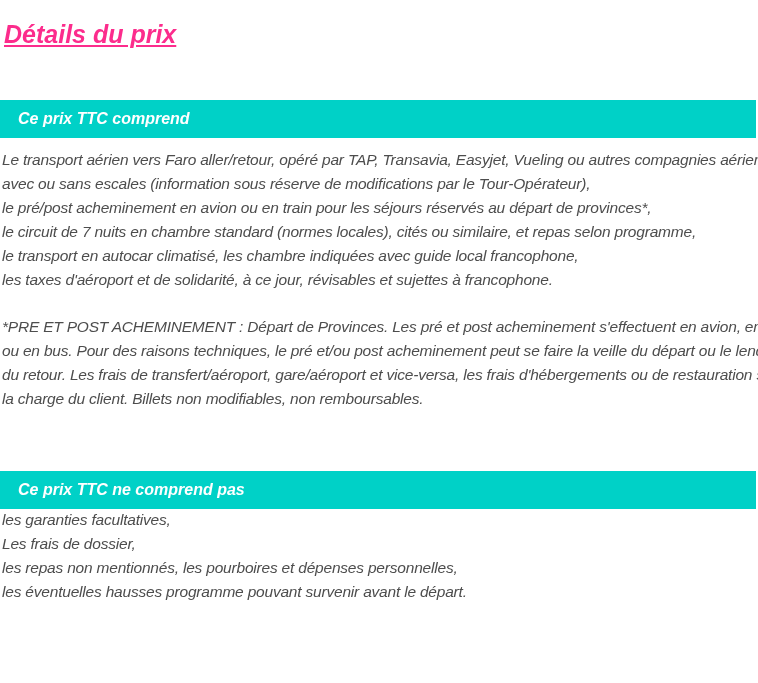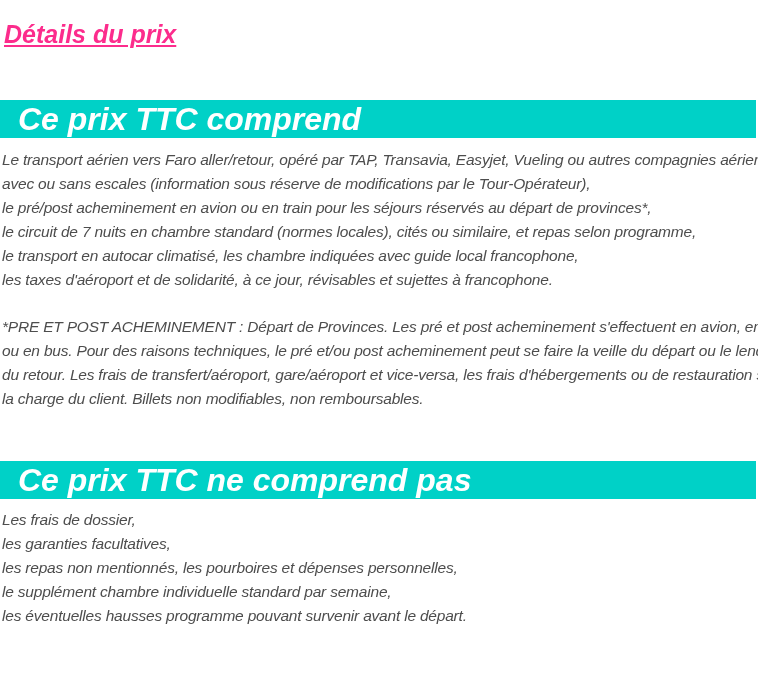--- a/index.html
+++ b/index.html
@@ -27,29 +27,29 @@
     white-space: nowrap;
     text-decoration: underline;
   }
   .section-header {
     position: absolute;
     left: 0;
     width: 756px;
     height: 38px;
     background: var(--teal);
     color: #ffffff;
-    font-size: 32px;
+    font-size: 16px;
     font-weight: 700;
     font-style: italic;
     line-height: 38px;
     padding-left: 18px;
     white-space: nowrap;
   }
   #header-1 { top: 100px; }
-  #header-2 { top: 461px; }
+  #header-2 { top: 471px; }
   .paragraph {
     position: absolute;
     left: 2px;
     width: 756px;
     font-size: 15.5px;
     font-style: italic;
     color: var(--body-text);
     letter-spacing: -0.2px;
   }
   #para-1 { top: 148px; }
@@ -80,18 +80,17 @@
 <div class="paragraph" id="para-2">
     <div class="text-line">*PRE ET POST ACHEMINEMENT : Départ de Provinces. Les pré et post acheminement s'effectuent en avion, en train</div>
     <div class="text-line">ou en bus. Pour des raisons techniques, le pré et/ou post acheminement peut se faire la veille du départ ou le lendemain</div>
     <div class="text-line">du retour. Les frais de transfert/aéroport, gare/aéroport et vice-versa, les frais d'hébergements ou de restauration sont à</div>
     <div class="text-line">la charge du client. Billets non modifiables, non remboursables.</div>
   </div>
 
 <div class="section-header" id="header-2">Ce prix TTC ne comprend pas</div>
 
 <div class="paragraph" id="para-3">
+    <div class="text-line">les garanties facultatives,</div>
     <div class="text-line">Les frais de dossier,</div>
-    <div class="text-line">les garanties facultatives,</div>
     <div class="text-line">les repas non mentionnés, les pourboires et dépenses personnelles,</div>
-    <div class="text-line">le supplément chambre individuelle standard par semaine,</div>
     <div class="text-line">les éventuelles hausses programme pouvant survenir avant le départ.</div>
   </div>
 
 </body></html>

